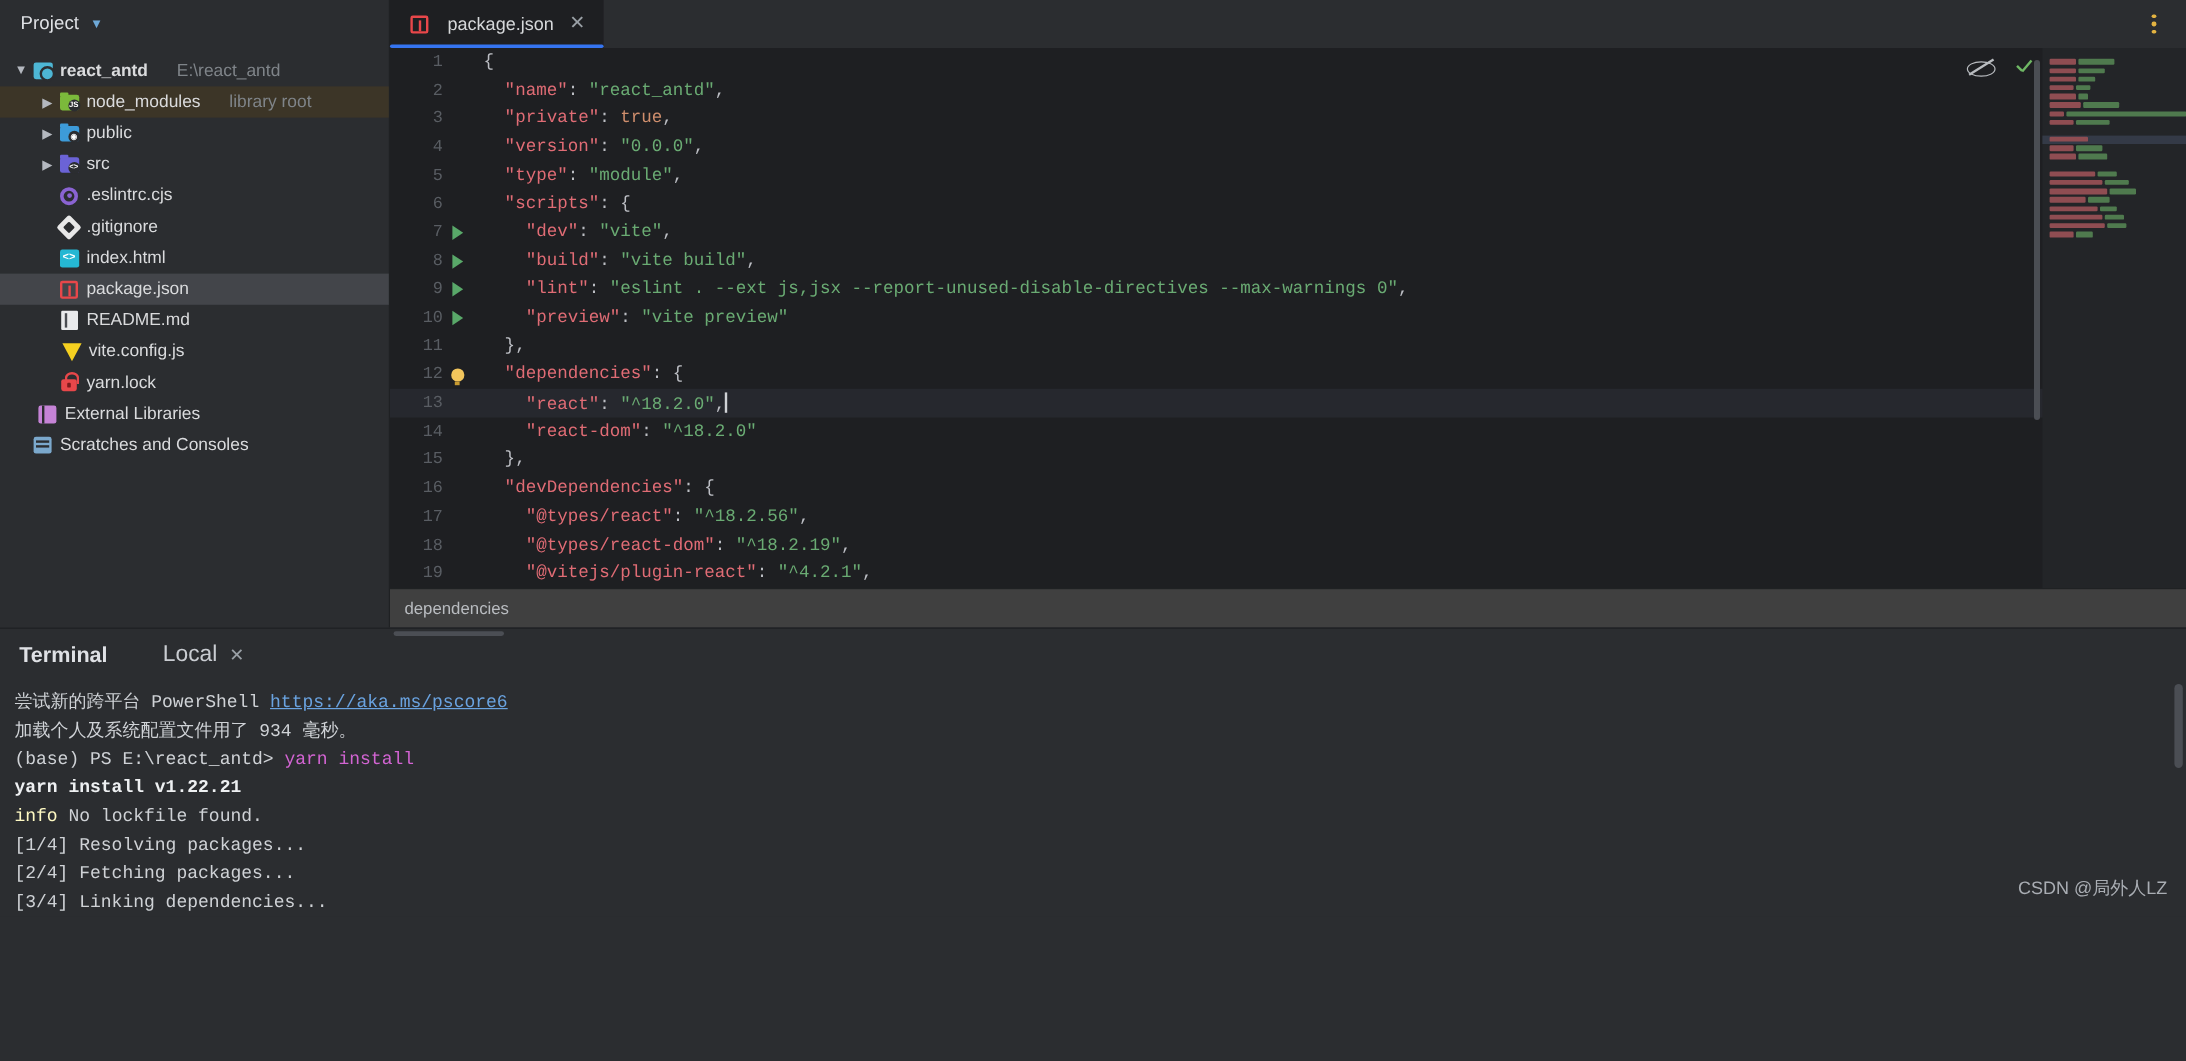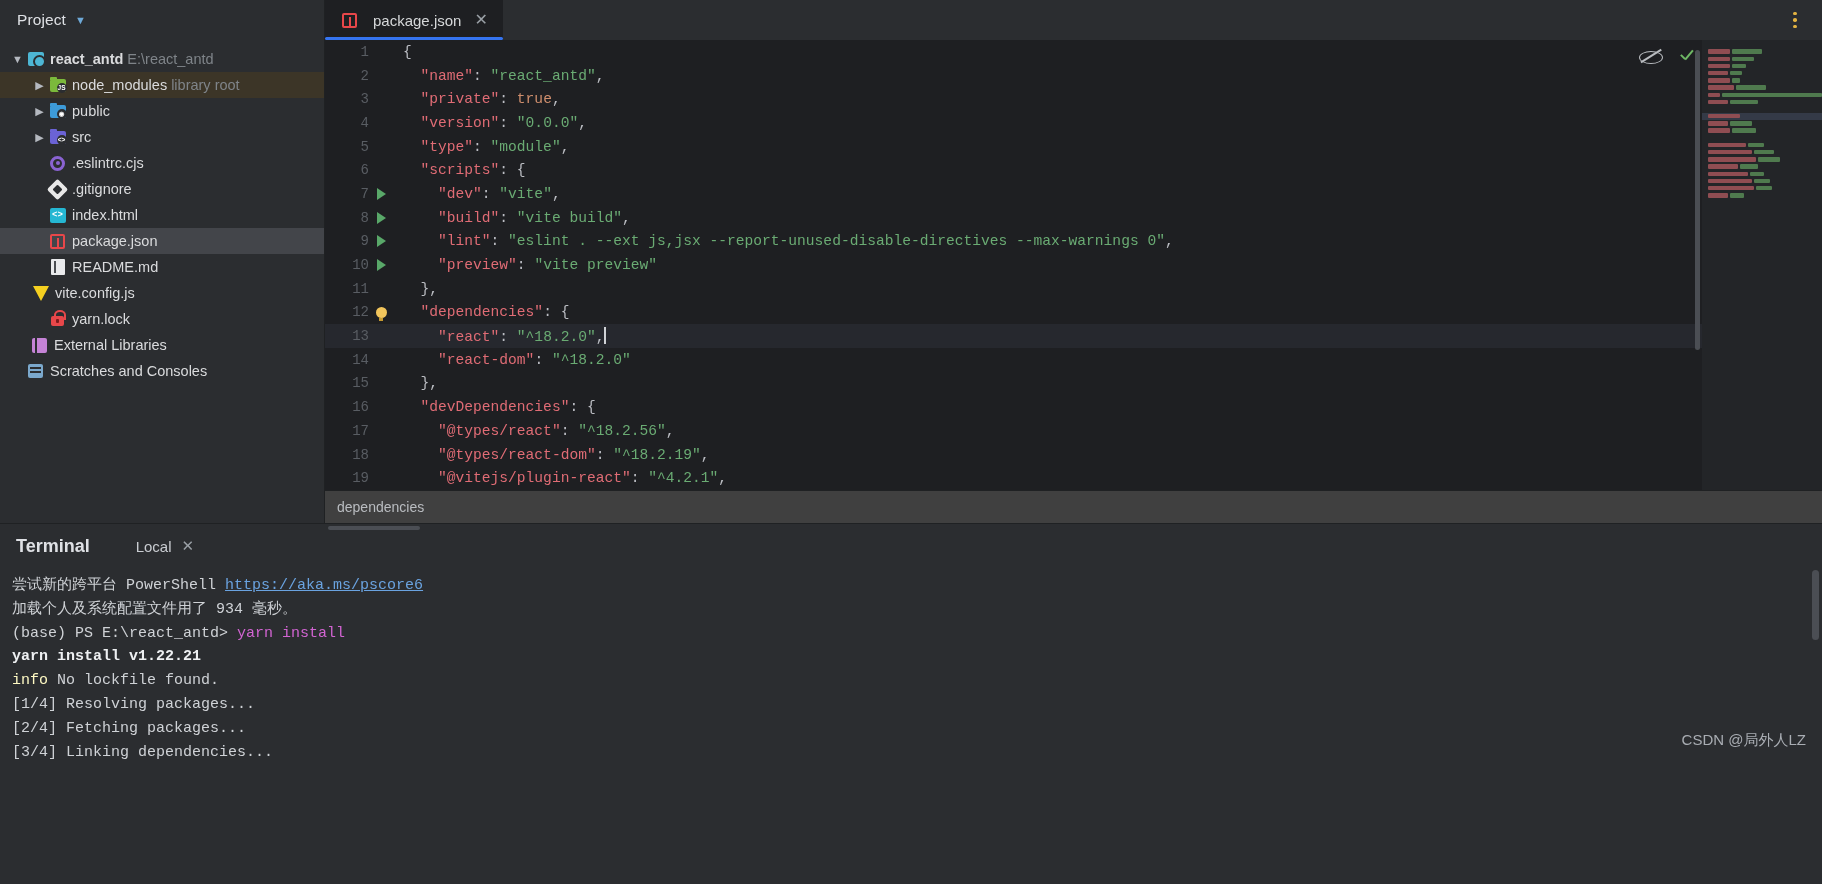--- a/index.html
+++ b/index.html
@@ -27,21 +27,21 @@
               padding-right:6px; }
   .tree-row.sel-yellow { background:#3c3527; }
   .tree-row.sel-grey { background:#43454a; }
   .arrow { width:13px; height:13px; margin-right:3px; flex:0 0 auto; position:relative; color:#b4b8bf;
            font-size:11px; display:flex; align-items:center; justify-content:center; }
   .arrow.none { visibility:hidden; }
   .ic { width:17px; height:17px; margin-right:6px; flex:0 0 auto;
         display:flex; align-items:center; justify-content:center; position:relative; }
   .lbl { color:#dadbdd; }
   .lbl.b { font-weight:bold; }
-  .sub { color:#7f8489; margin-left:4px; }
+  .sub { color:#7f8489; margin-left:24px; }
 
   
   .icon-module { width:16px;height:14px;background:#4db6d4;border-radius:2px;position:relative; }
   .icon-module::after{content:"";position:absolute;right:-2px;bottom:-2px;width:9px;height:9px;
         border-radius:50%;background:#4db6d4;border:2px solid #2b2d30;}
   .icon-folder { width:16px;height:13px;border-radius:2px;position:relative; }
   .icon-folder::before{content:"";position:absolute;left:0;top:-2px;width:7px;height:3px;border-radius:1px 1px 0 0;background:inherit;}
   .f-green{background:#7bb93b;} .f-blue{background:#3d9bd9;} .f-violet{background:#6b63d6;}
   .badge { position:absolute; right:-1px; bottom:-1px; width:10px;height:10px;border-radius:50%;
            background:#2b2d30; display:flex;align-items:center;justify-content:center;
@@ -116,21 +116,21 @@
   
   .breadcrumb { height:33px; background:#404040; display:flex; align-items:center; padding-left:12px;
                 font-size:14px; color:#b9bcc0; border-top:1px solid #1f2123;}
 
   
   .term { flex:1; background:#2b2d30; display:flex; flex-direction:column; position:relative;
           border-top:1px solid #1f2123; }
   .term-header { height:44px; display:flex; align-items:center; padding-left:16px; gap:0; }
   .term-title { font-size:18px; color:#dfe1e5; font-weight:bold; }
   .term-tab { display:flex; align-items:center; gap:10px; margin-left:46px; }
-  .term-tab-label { font-size:15px; color:#c9ccd1; }
+  .term-tab-label { font-size:19px; color:#c9ccd1; }
   .term-tab-close { font-size:15px; color:#9aa0a6; }
   .term-body { flex:1; padding:6px 0 0 12px; font-family:"Liberation Mono","DejaVu Sans Mono",monospace;
                font-size:15px; line-height:23.8px; color:#cfd2d6; overflow:hidden; }
   .t-line { white-space:pre; }
   .t-dim { color:#cfd2d6; }
   .t-link { color:#6aa3e0; text-decoration:underline; }
   .t-magenta { color:#d264d2; }
   .t-bold { color:#eef0f2; font-weight:bold; }
   .t-info { color:#fef9c3; }
   .term-scrollbar { position:absolute; top:46px; right:3px; width:7px; height:70px; background:#4b4e54; border-radius:4px;}
@@ -215,21 +215,21 @@
             </span>
             <span class="lbl">package.json</span>
           </div>
           <div class="tree-row" style="padding-left: 33px;">
             <span class="arrow none"></span>
             <span class="ic">
               <span class="icon-md"></span>
             </span>
             <span class="lbl">README.md</span>
           </div>
-          <div class="tree-row" style="padding-left: 16px;">
+          <div class="tree-row" style="padding-left: 35px;">
             <span class="arrow none"></span>
             <span class="ic">
               <span class="icon-vite"></span>
             </span>
             <span class="lbl">vite.config.js</span>
           </div>
           <div class="tree-row" style="padding-left: 33px;">
             <span class="arrow none"></span>
             <span class="ic">
               <span class="icon-lock"></span>

